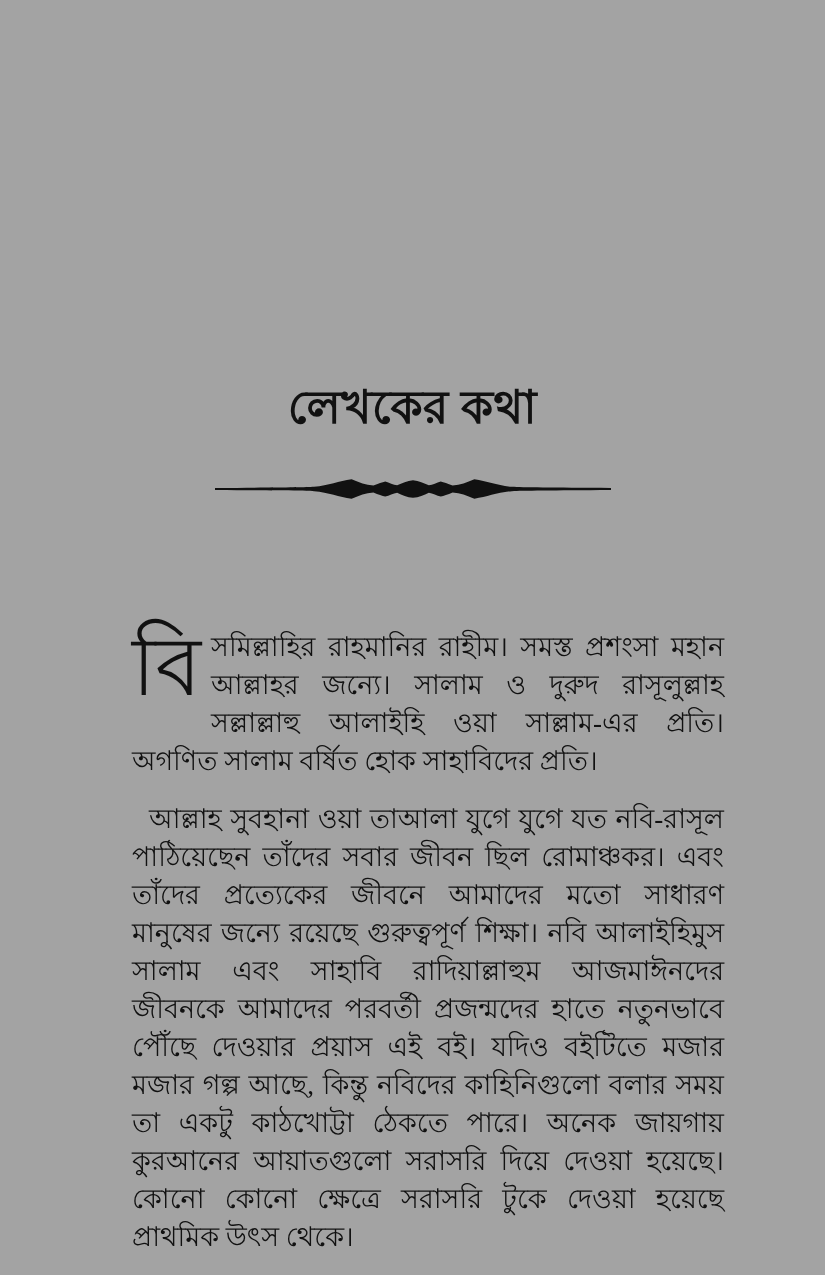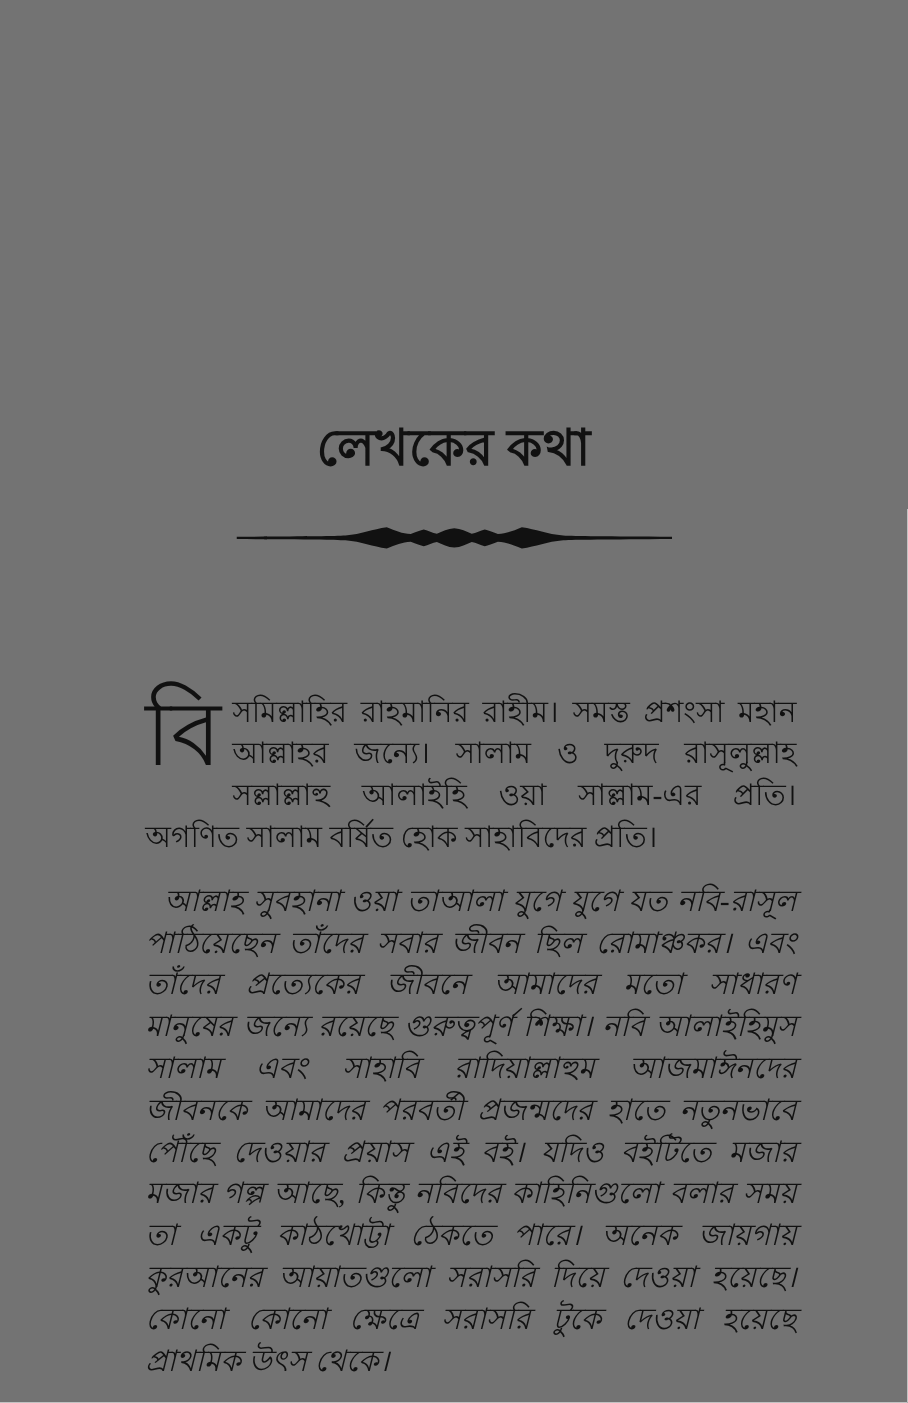--- a/index.html
+++ b/index.html
@@ -6,21 +6,21 @@
     margin: 0;
     padding: 0;
     background: #ffffff;
     font-family: "Liberation Serif", "DejaVu Serif", serif;
     color: #111111;
   }
   .book-page {
     position: relative;
     width: 825px;
     height: 1275px;
-    background: #737373;
+    background: #a3a3a3;
     overflow: hidden;
   }
   .chapter-title {
     position: absolute;
     top: 372px;
     left: 0;
     width: 825px;
     margin: 0;
     text-align: center;
     font-size: 46px;
@@ -64,21 +64,20 @@
     line-height: 76px;
     height: 76px;
     padding: 0;
     margin: 2px 10px 0 0;
     font-weight: 400;
     color: #111111;
   }
   .para-second {
     margin-top: 20px !important;
     text-indent: 17px;
-    font-style: italic;
   }
 </style>
 </head>
 <body>
 
 <div class="book-page">
 
   <h1 class="chapter-title">লেখকের কথা</h1>
 
   <div class="ornament-wrap">

